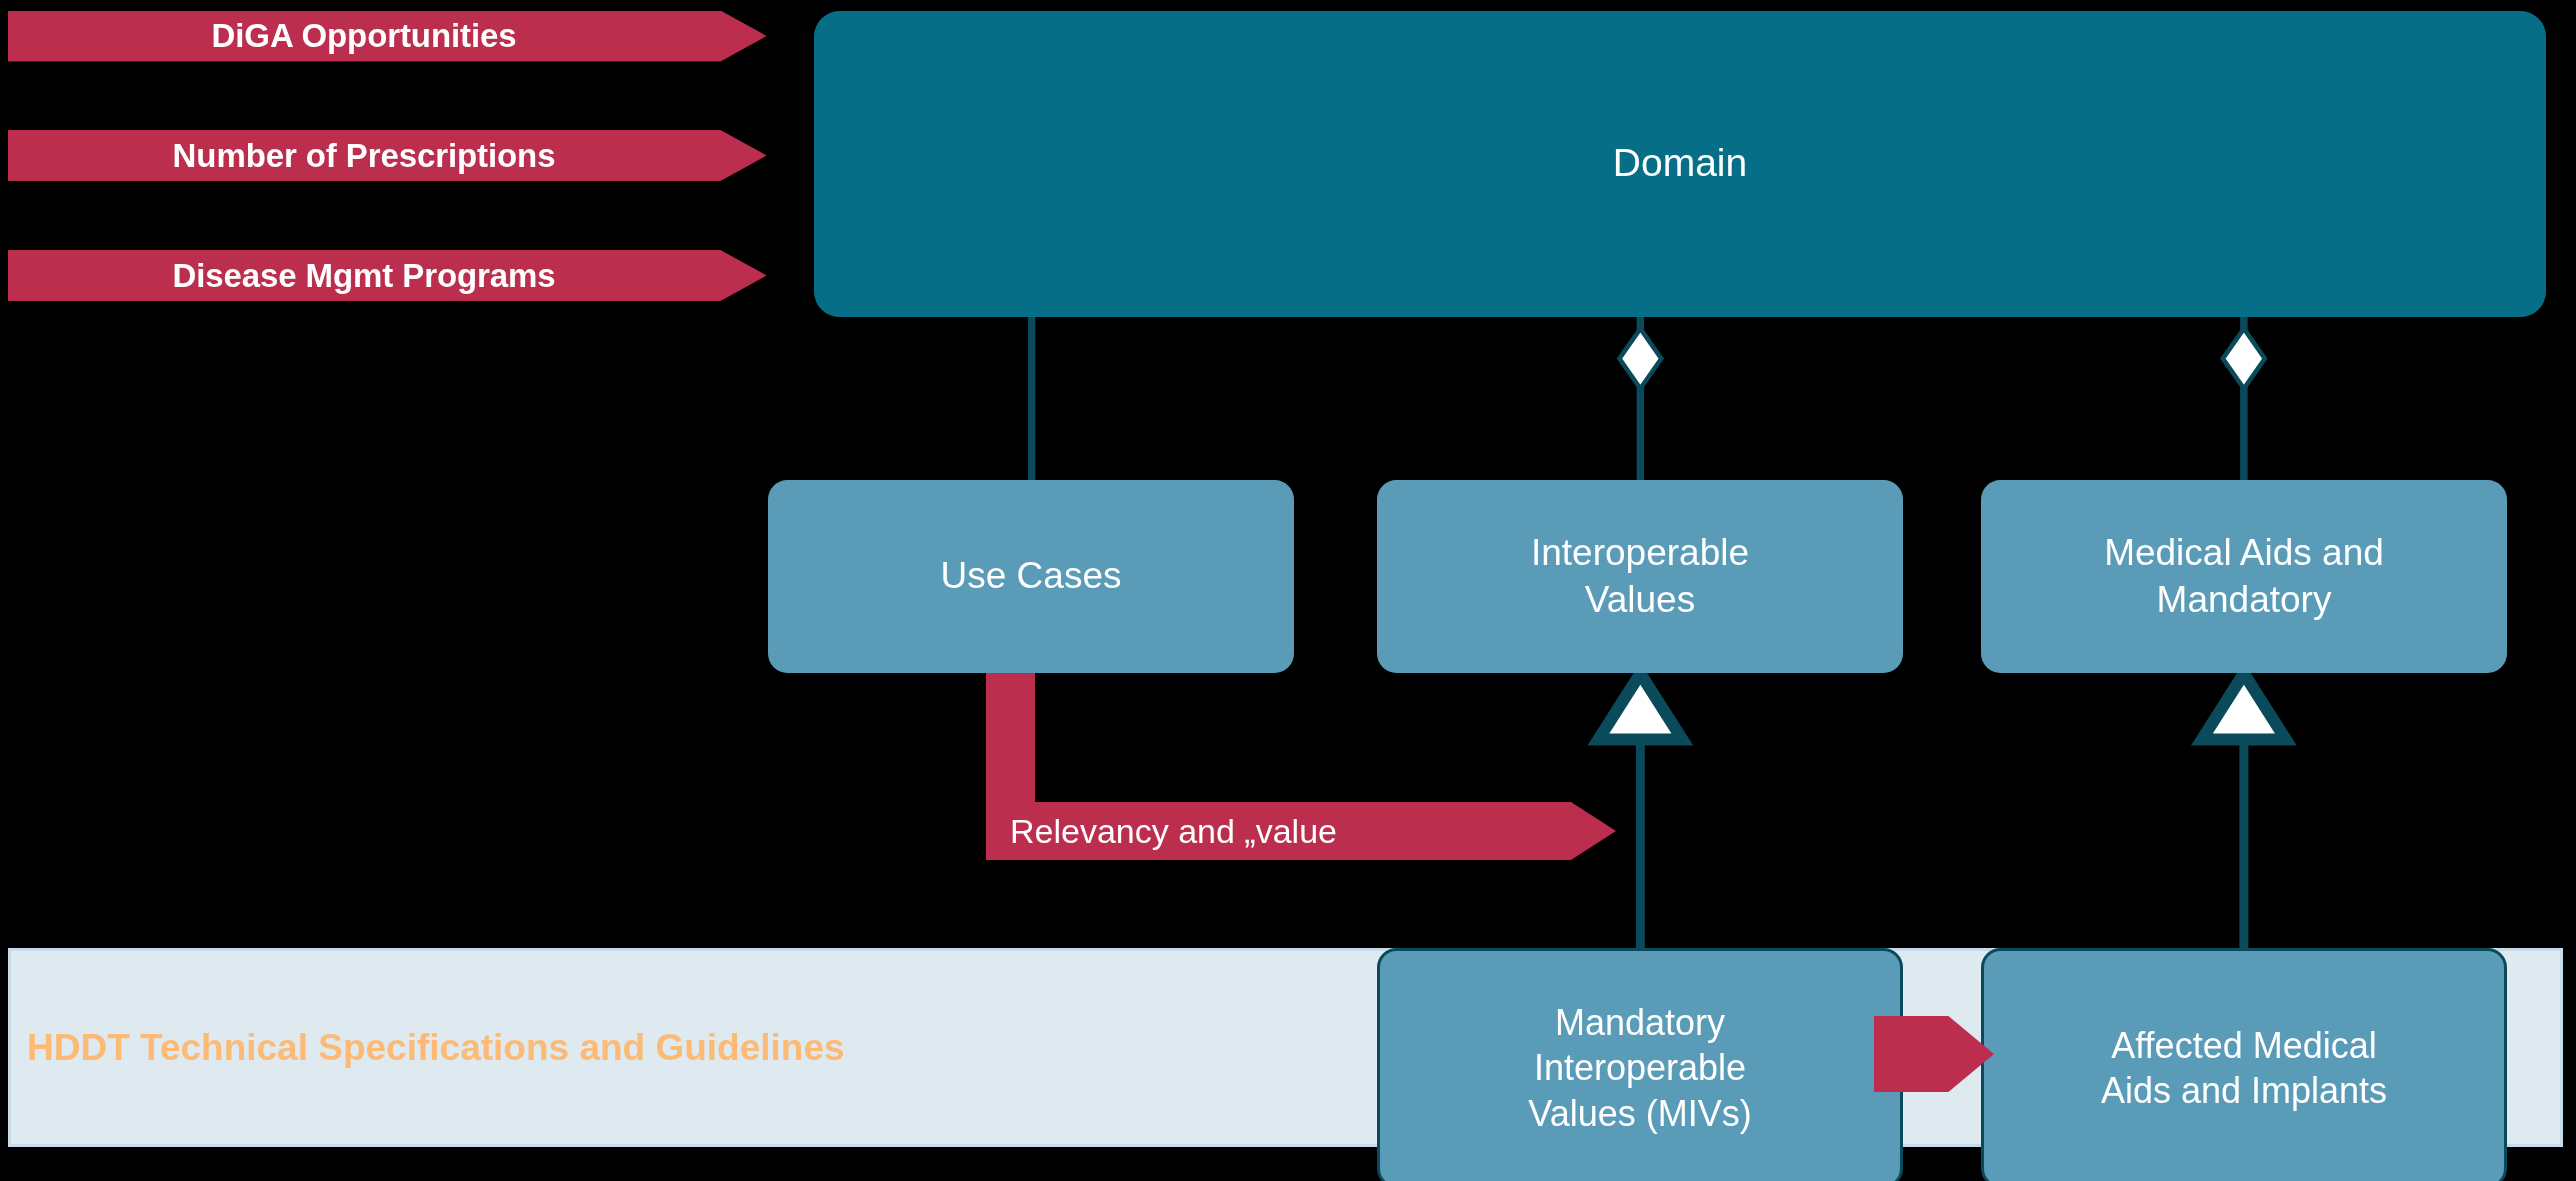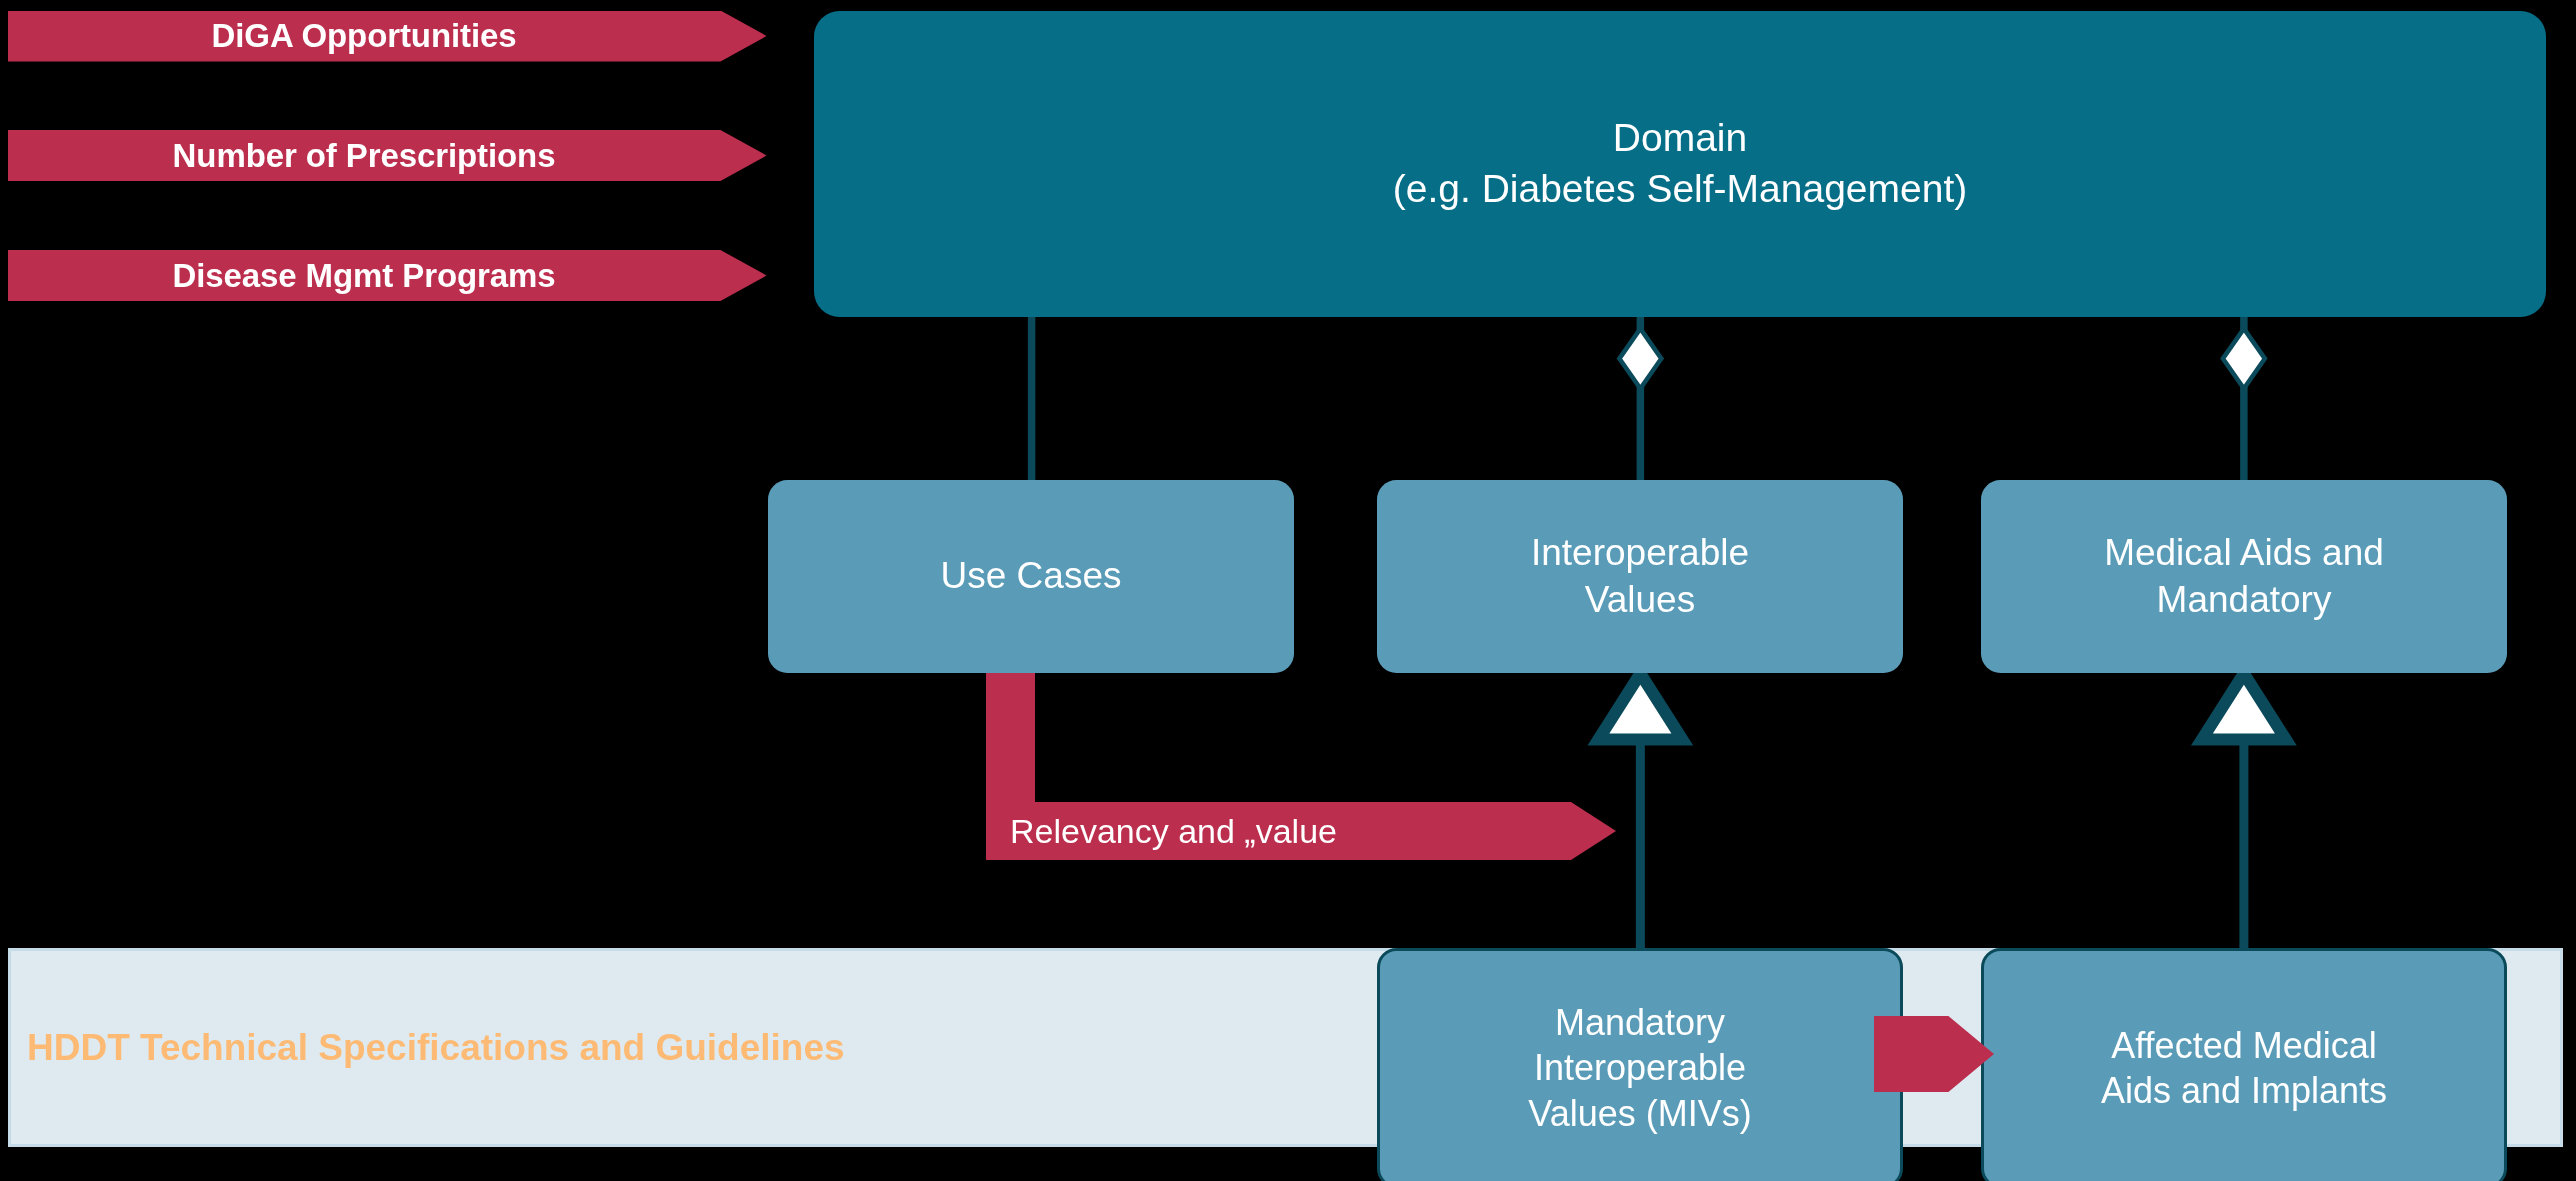--- a/index.html
+++ b/index.html
@@ -148,21 +148,20 @@
   <div class="chevron tip-right" style="left:7.5px; top:130px; width:759px; height:51px; font-size:33px;text-align:right;">
     <span>Number of Prescriptions</span>
   </div>
 
   <div class="chevron tip-right" style="left:7.5px; top:250px; width:759px; height:51px; font-size:33px;">
     <span>Disease Mgmt Programs</span>
   </div>
 
   <div class="domain-box" style="left:768px; top:10.5px; width:1732px; height:306px; font-size:39px;">
     <span>Domain</span>
-    <span>(e.g. Diabetes Self-Management)</span>
   </div>
 
   <div class="node-box" style="left:768px; top:480px; width:526px; height:193px; font-size:37px;">
     <span>Use Cases</span>
   </div>
 
   <div class="node-box" style="left:1377px; top:480px; width:526px; height:193px; font-size:37px; flex-direction:column;">
     <span>Interoperable</span>
     <span>Values</span>
   </div>

